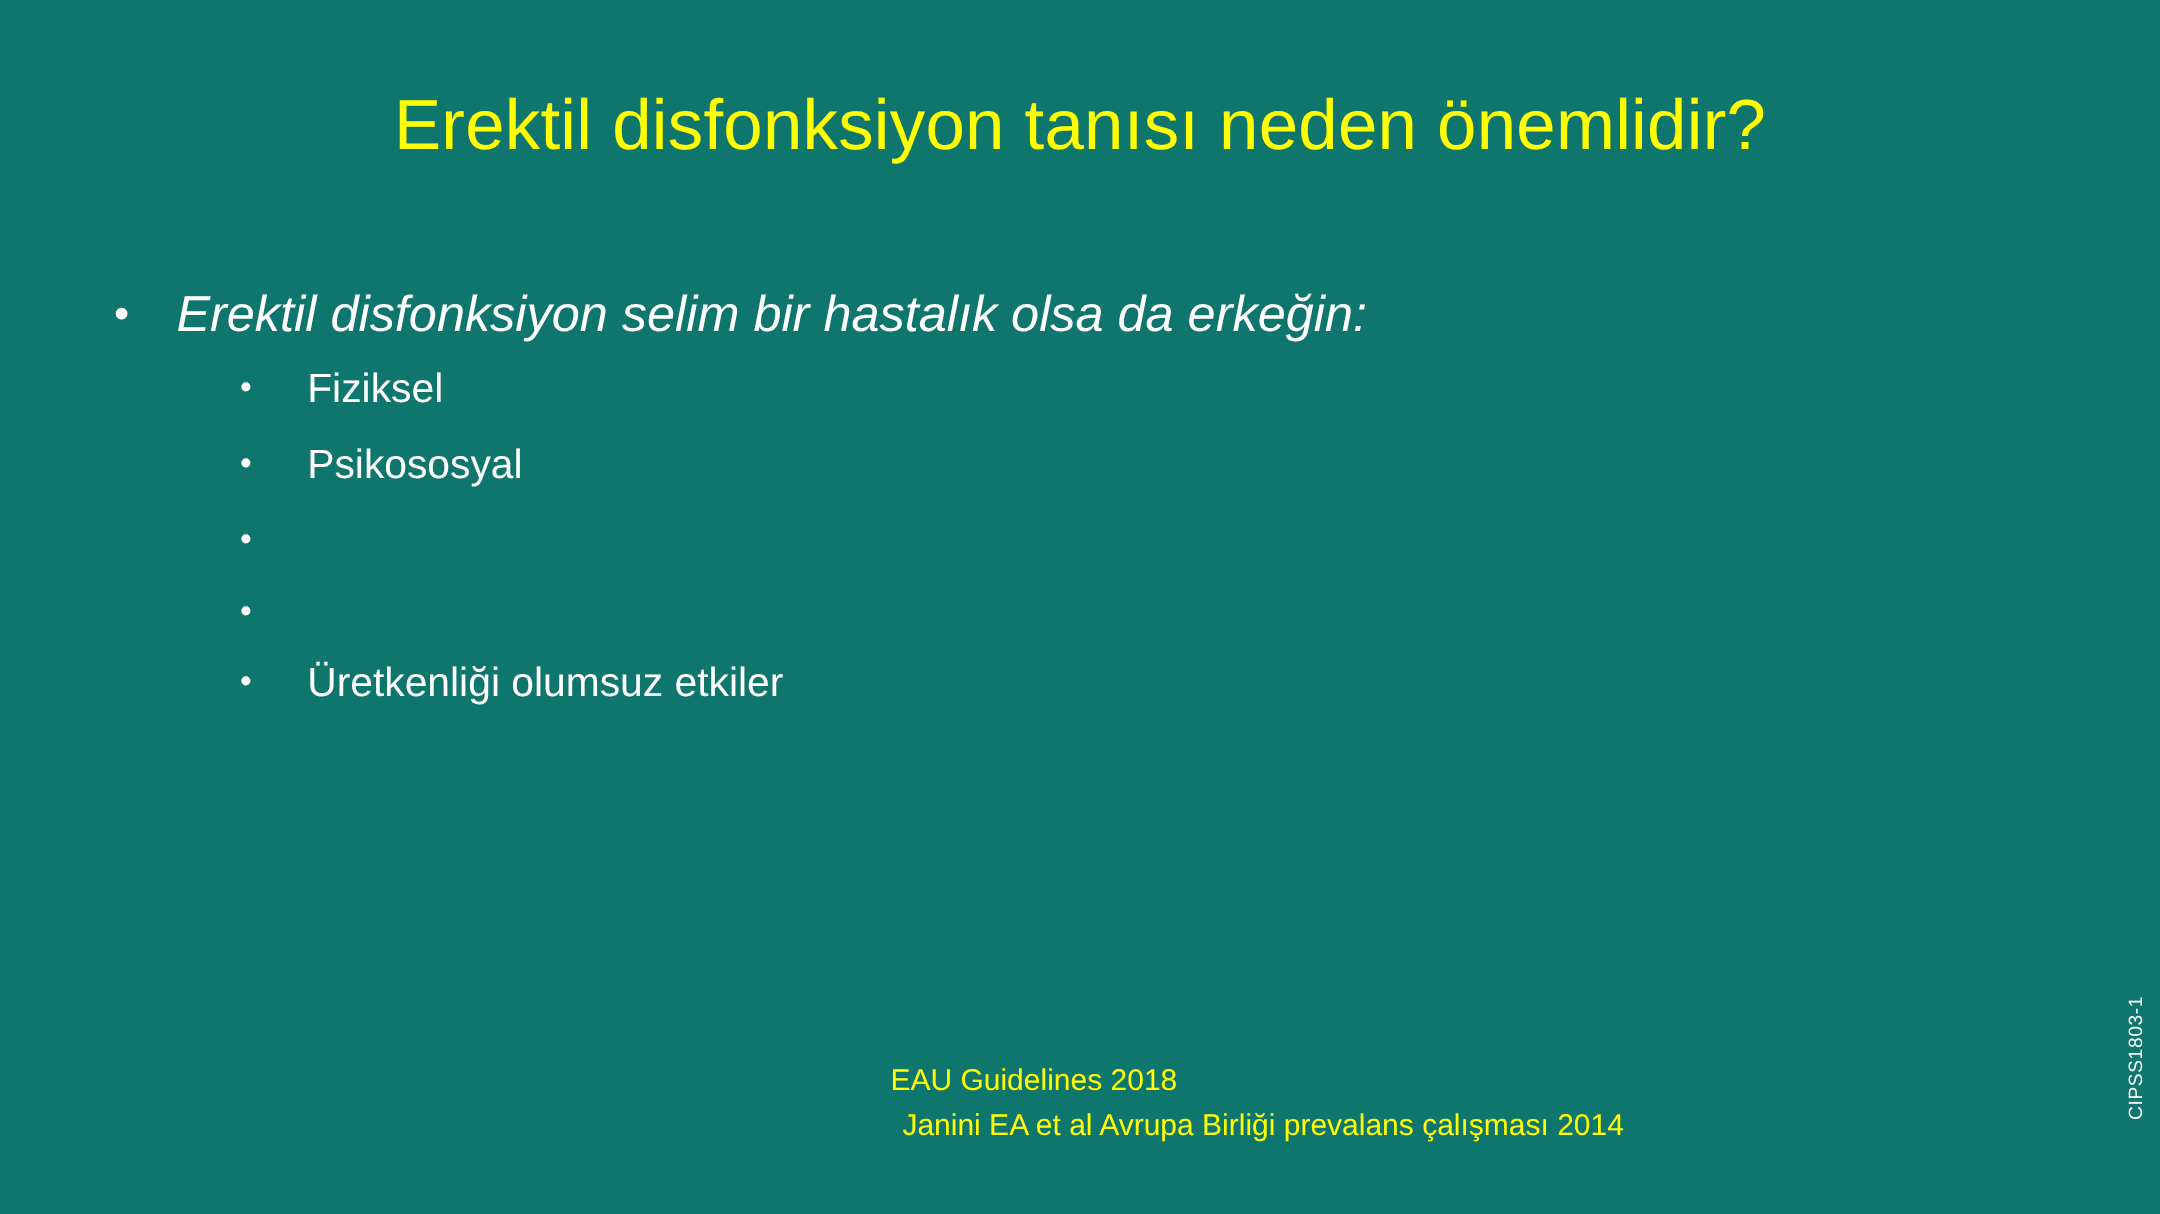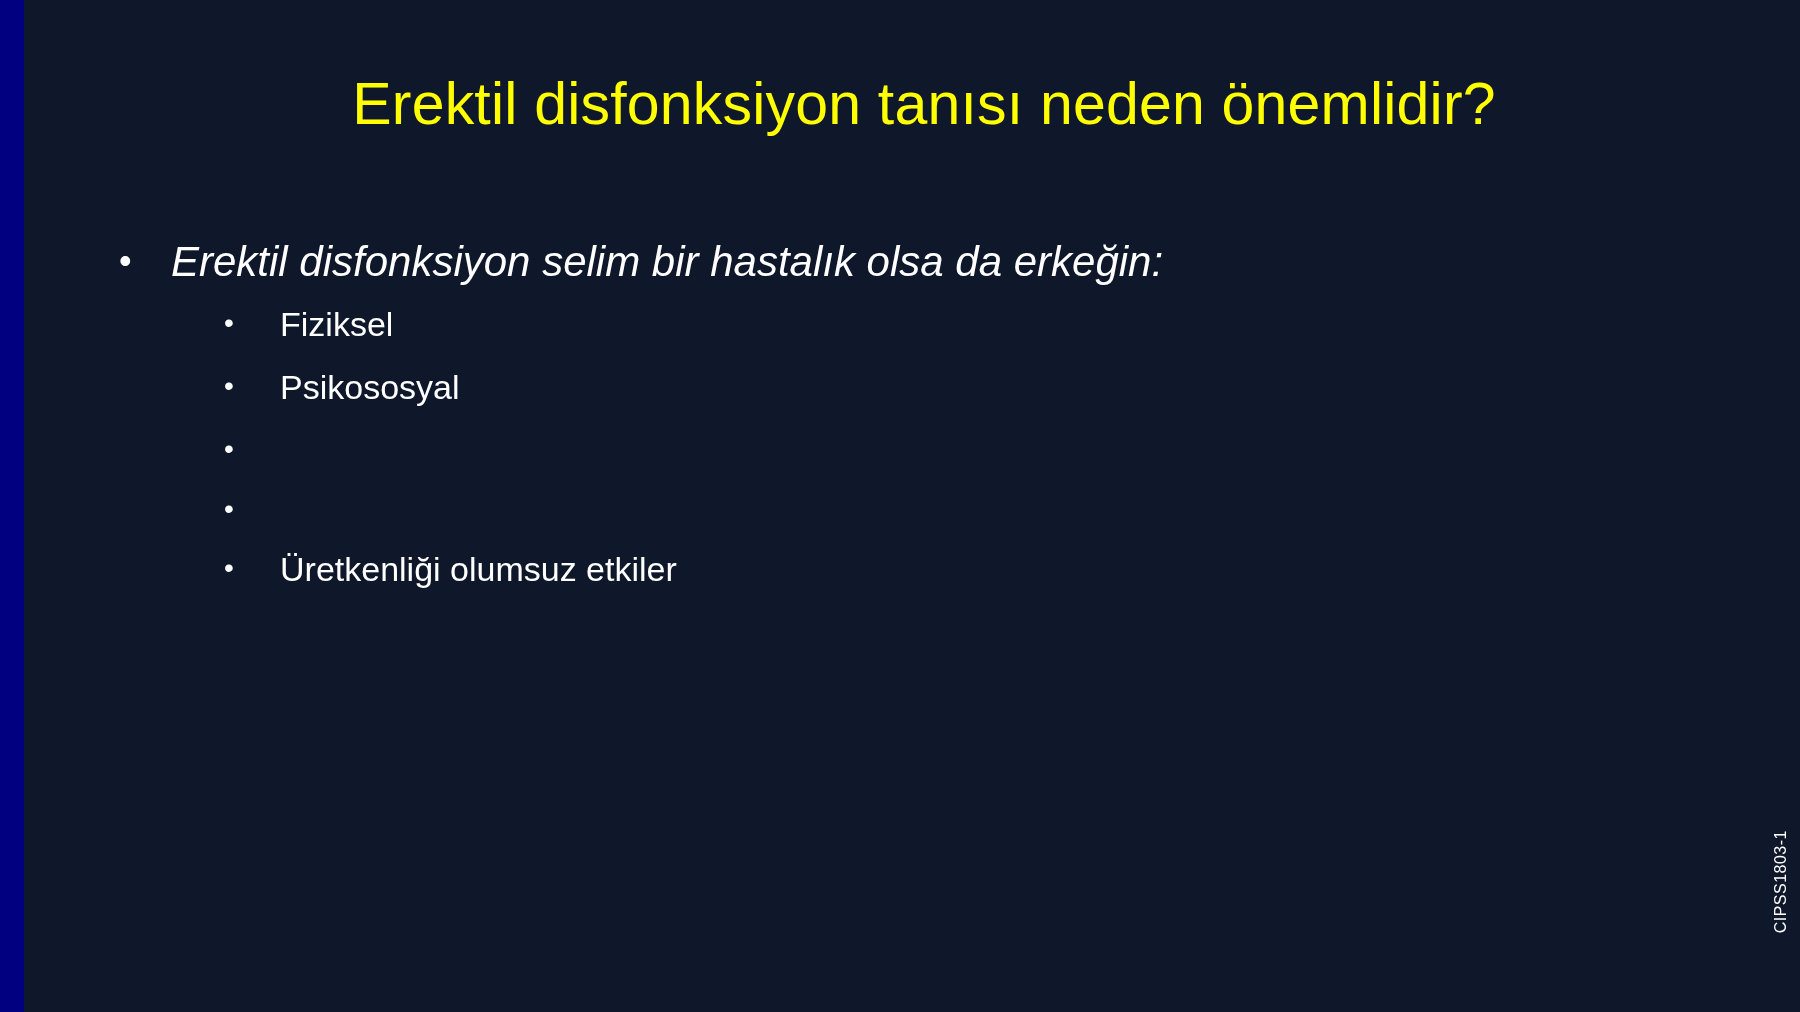--- a/index.html
+++ b/index.html
@@ -10,23 +10,22 @@
     width: 1800px;
     height: 1012px;
     background: #000080;
     font-family: "Liberation Sans", sans-serif;
     overflow: hidden;
     position: relative;
   }
   .slide {
     position: absolute;
     inset: 0;
-    background: #0f172a;
+    background: #0f766e;
     overflow: hidden;
-    margin-left: 24px;
   }
   .slide-title {
     position: absolute;
     top: 72px;
     left: 0;
     width: 1800px;
     text-align: center;
     color: #ffff00;
     font-size: 59px;
     font-weight: 400;
@@ -136,16 +135,20 @@
         <span class="bullet">•</span>
       </li>
       <li class="level2">
         <span class="bullet">•</span>
         <span class="text">Üretkenliği olumsuz etkiler</span>
       </li>
     </ul>
 
   </div>
 
+  <div class="refs">
+    <div class="ref-line-1">EAU Guidelines 2018</div>
+    <div class="ref-line-2">Janini EA et al Avrupa Birliği prevalans çalışması 2014</div>
+  </div>
 
   <div class="side-code">CIPSS1803-1</div>
 
 </div>
 
 </body></html>

